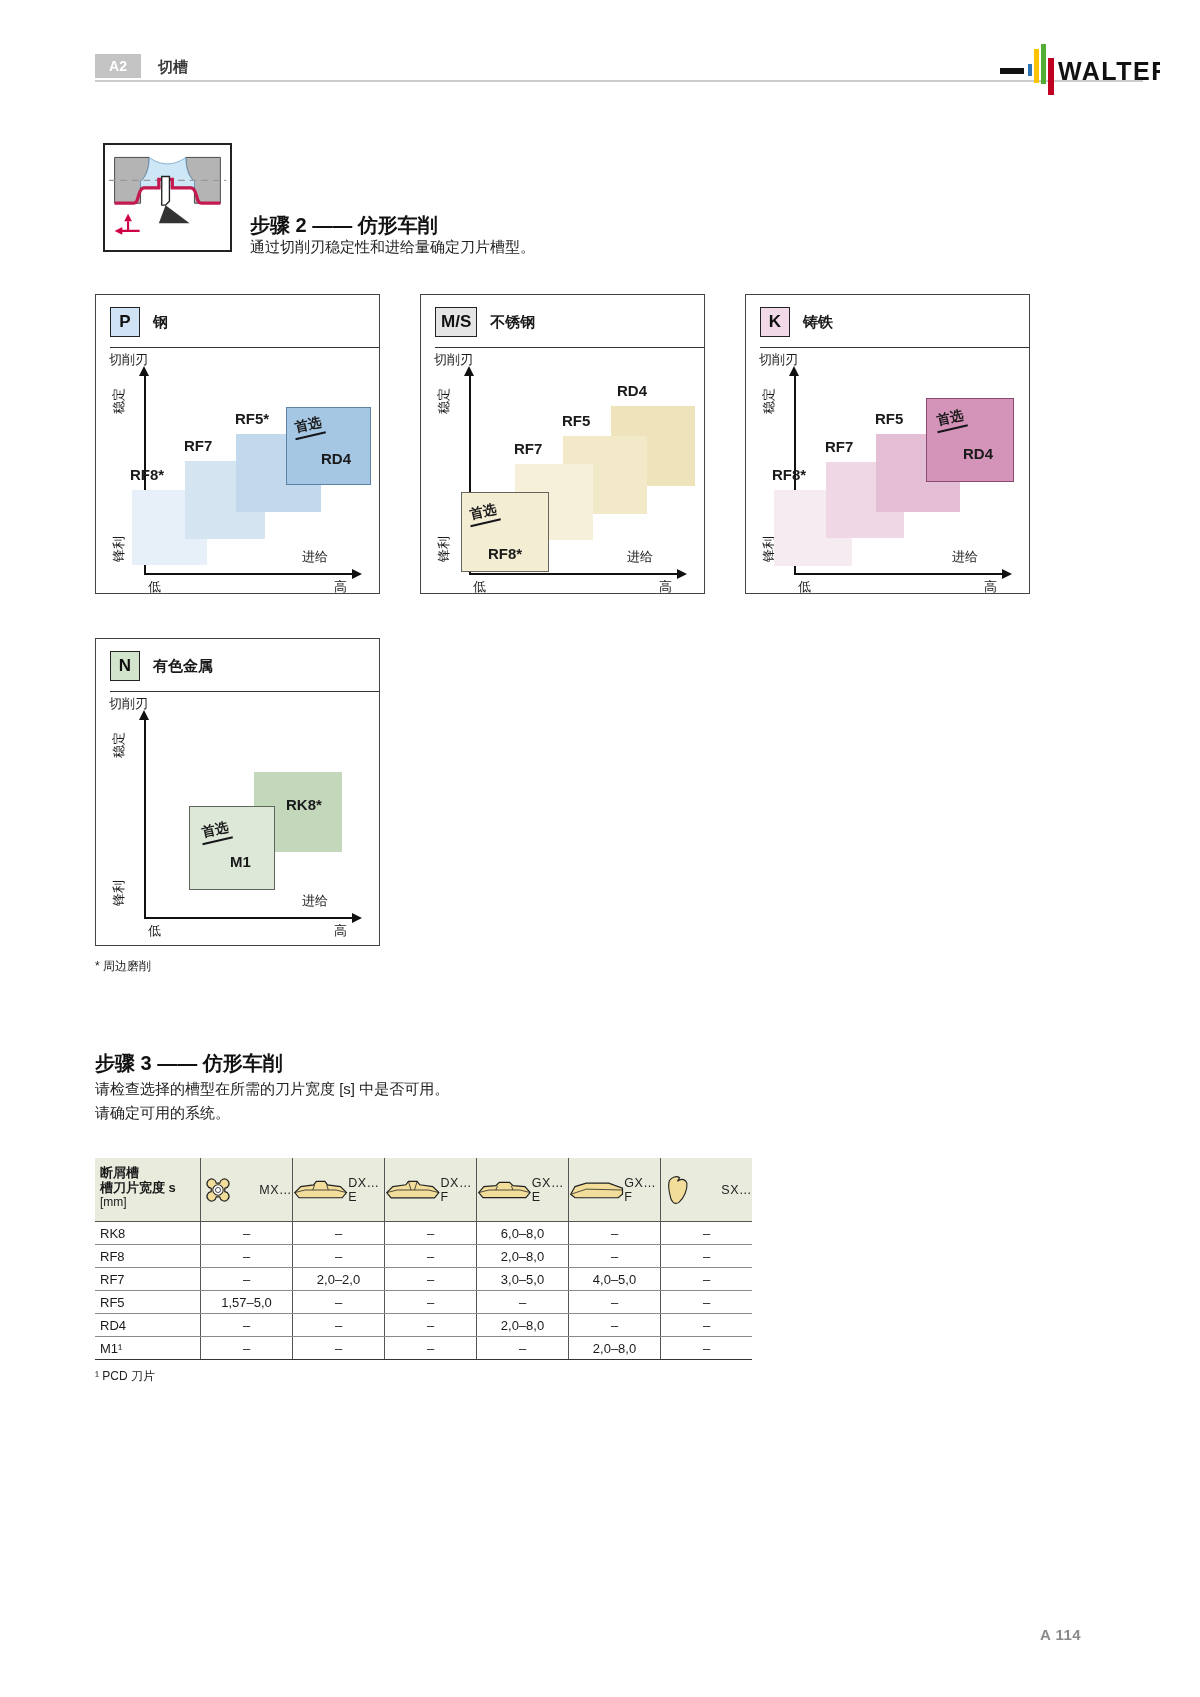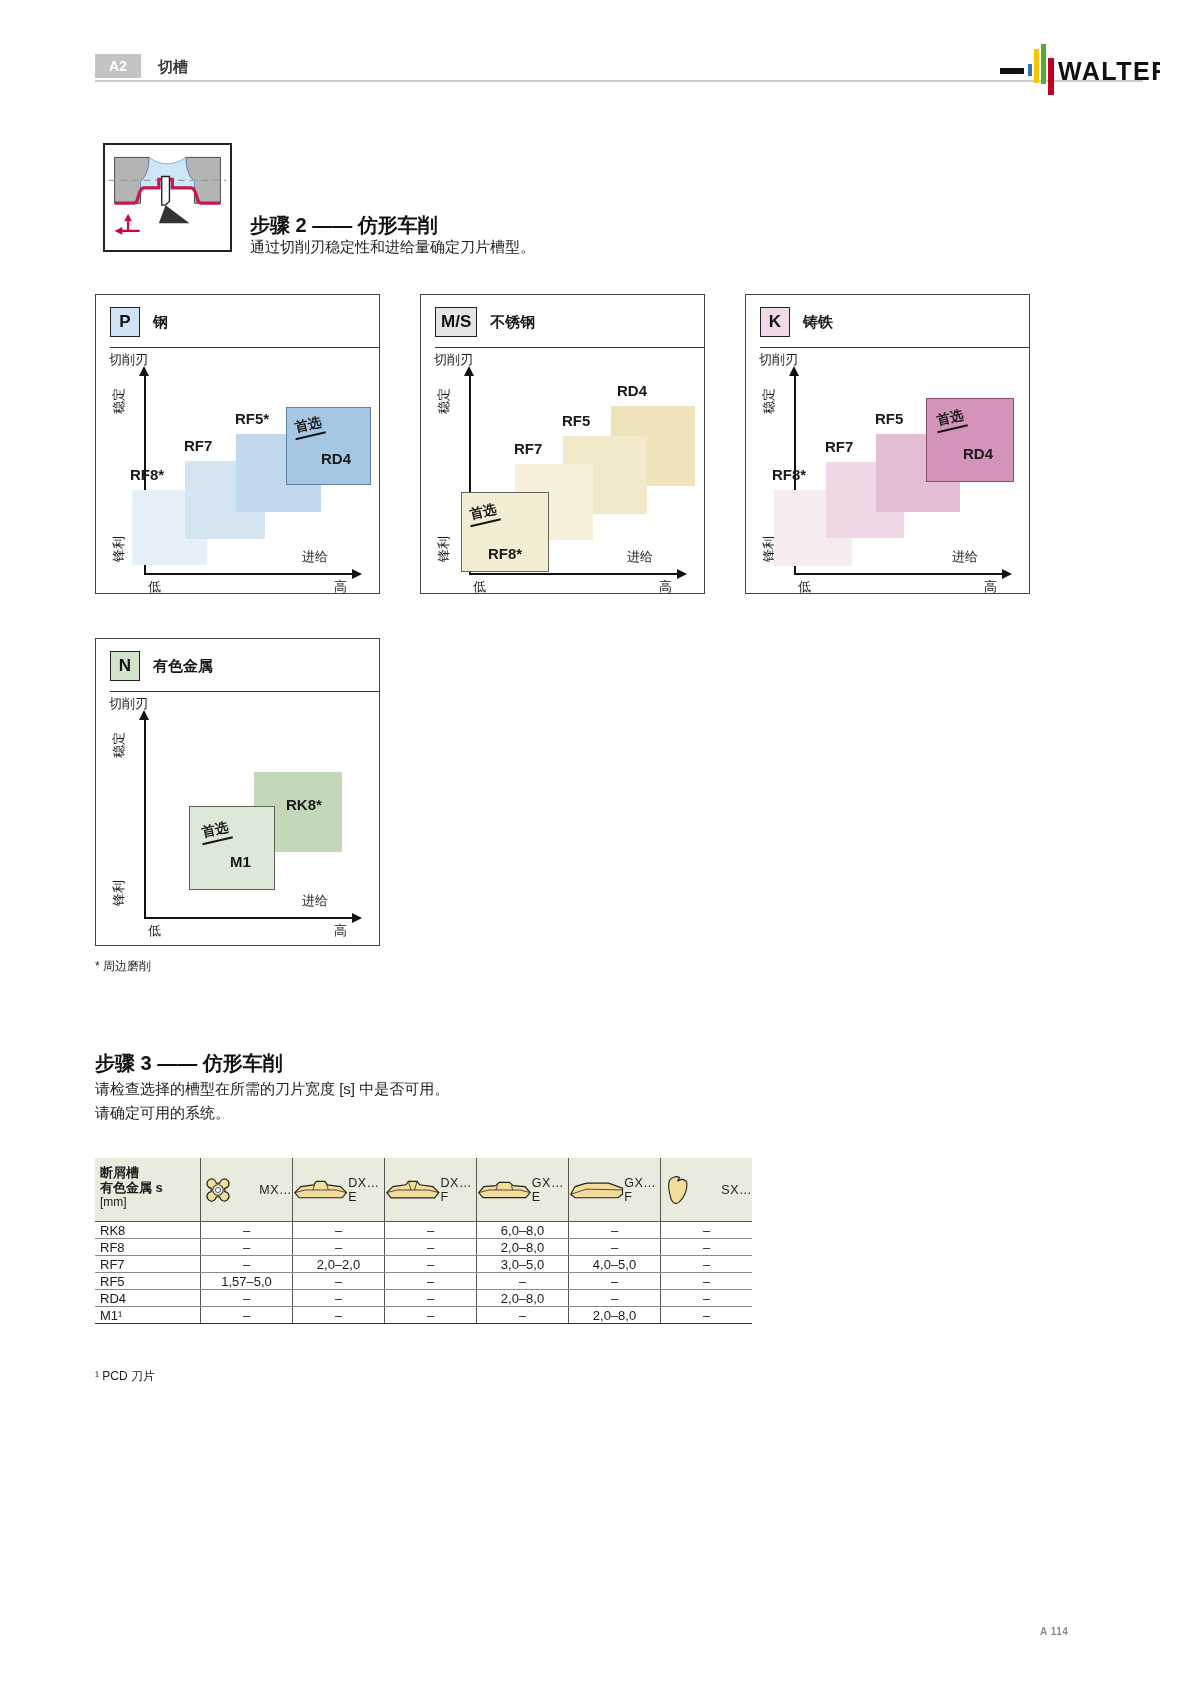--- a/index.html
+++ b/index.html
@@ -49,26 +49,26 @@
 
   
   .tbl{position:absolute;left:95px;top:1158px;width:657px;font-size:13px;}
   .thead{display:flex;background:#e9ebdd;height:64px;border-bottom:1px solid #555;box-sizing:border-box;}
   .tcorner{width:105px;box-sizing:border-box;padding:7px 0 0 5px;line-height:15px;}
   .tc1,.tc2{font-weight:700;font-size:13px;}
   .tc3{font-size:12px;}
   .thcol{width:92px;border-left:1px solid #555;box-sizing:border-box;display:flex;flex-direction:row;
          align-items:center;justify-content:space-between;padding:5px 0 4px 0;}
   .thlab{font-size:12.5px;color:#222;letter-spacing:0.5px;}
-  .trow{display:flex;height:17px;border-bottom:1px solid #8a8a8a;box-sizing:border-box;}
+  .trow{display:flex;height:23px;border-bottom:1px solid #8a8a8a;box-sizing:border-box;}
   .trow:last-of-type{border-bottom:1.6px solid #333;}
   .tlabel{width:105px;box-sizing:border-box;padding-left:5px;display:flex;align-items:center;}
   .tval{width:92px;border-left:1px solid #555;box-sizing:border-box;display:flex;align-items:center;justify-content:center;}
 
-  .pagenum{position:absolute;left:1040px;top:1626px;font-size:10px;font-weight:600;color:#8a8a8a;letter-spacing:0.5px;}
+  .pagenum{position:absolute;left:1040px;top:1626px;font-size:15px;font-weight:600;color:#8a8a8a;letter-spacing:0.5px;}
 </style>
 </head>
 <body>
 
 <div class="page">
 
   <div class="hdr-badge">A2</div>
   <div class="hdr-title">切槽</div>
   <div class="hdr-rule"></div>
   <div class="logo">
@@ -214,21 +214,21 @@
   <div class="fnote" style="left:95px;top:958px;">* 周边磨削</div>
 
   <div class="step-title" style="left:95px;top:1050px;">步骤 3 —— 仿形车削</div>
   <div class="step-sub" style="left:95px;top:1080px;">请检查选择的槽型在所需的刀片宽度 [s] 中是否可用。</div>
   <div class="step-sub" style="left:95px;top:1104px;">请确定可用的系统。</div>
 
   <div class="tbl">
     <div class="thead">
       <div class="tcorner">
         <div class="tc1">断屑槽</div>
-        <div class="tc2">有色金属 s</div>
+        <div class="tc2">槽刀片宽度 s</div>
         <div class="tc3">[mm]</div>
       </div>
       <div class="thcol">
         <svg width="34" height="32" viewBox="0 0 40 40">
           <path transform="rotate(45 20 20)" d="M20,3 C25,3 27.5,8.5 24.5,12.5 L27.5,15.5 C31.5,12.5 37,15 37,20 C37,25 31.5,27.5 27.5,24.5 L24.5,27.5 C27.5,31.5 25,37 20,37 C15,37 12.5,31.5 15.5,27.5 L12.5,24.5 C8.5,27.5 3,25 3,20 C3,15 8.5,12.5 12.5,15.5 L15.5,12.5 C12.5,8.5 15,3 20,3 Z" fill="#f2dd9b" stroke="#222" stroke-width="1.5"></path>
           <circle cx="20" cy="20" r="6.5" fill="#fff" stroke="#222" stroke-width="1.3"></circle>
           <circle cx="20" cy="20" r="3.2" fill="none" stroke="#222" stroke-width="1"></circle>
         </svg>
         <span class="thlab">MX…</span>
       </div>

